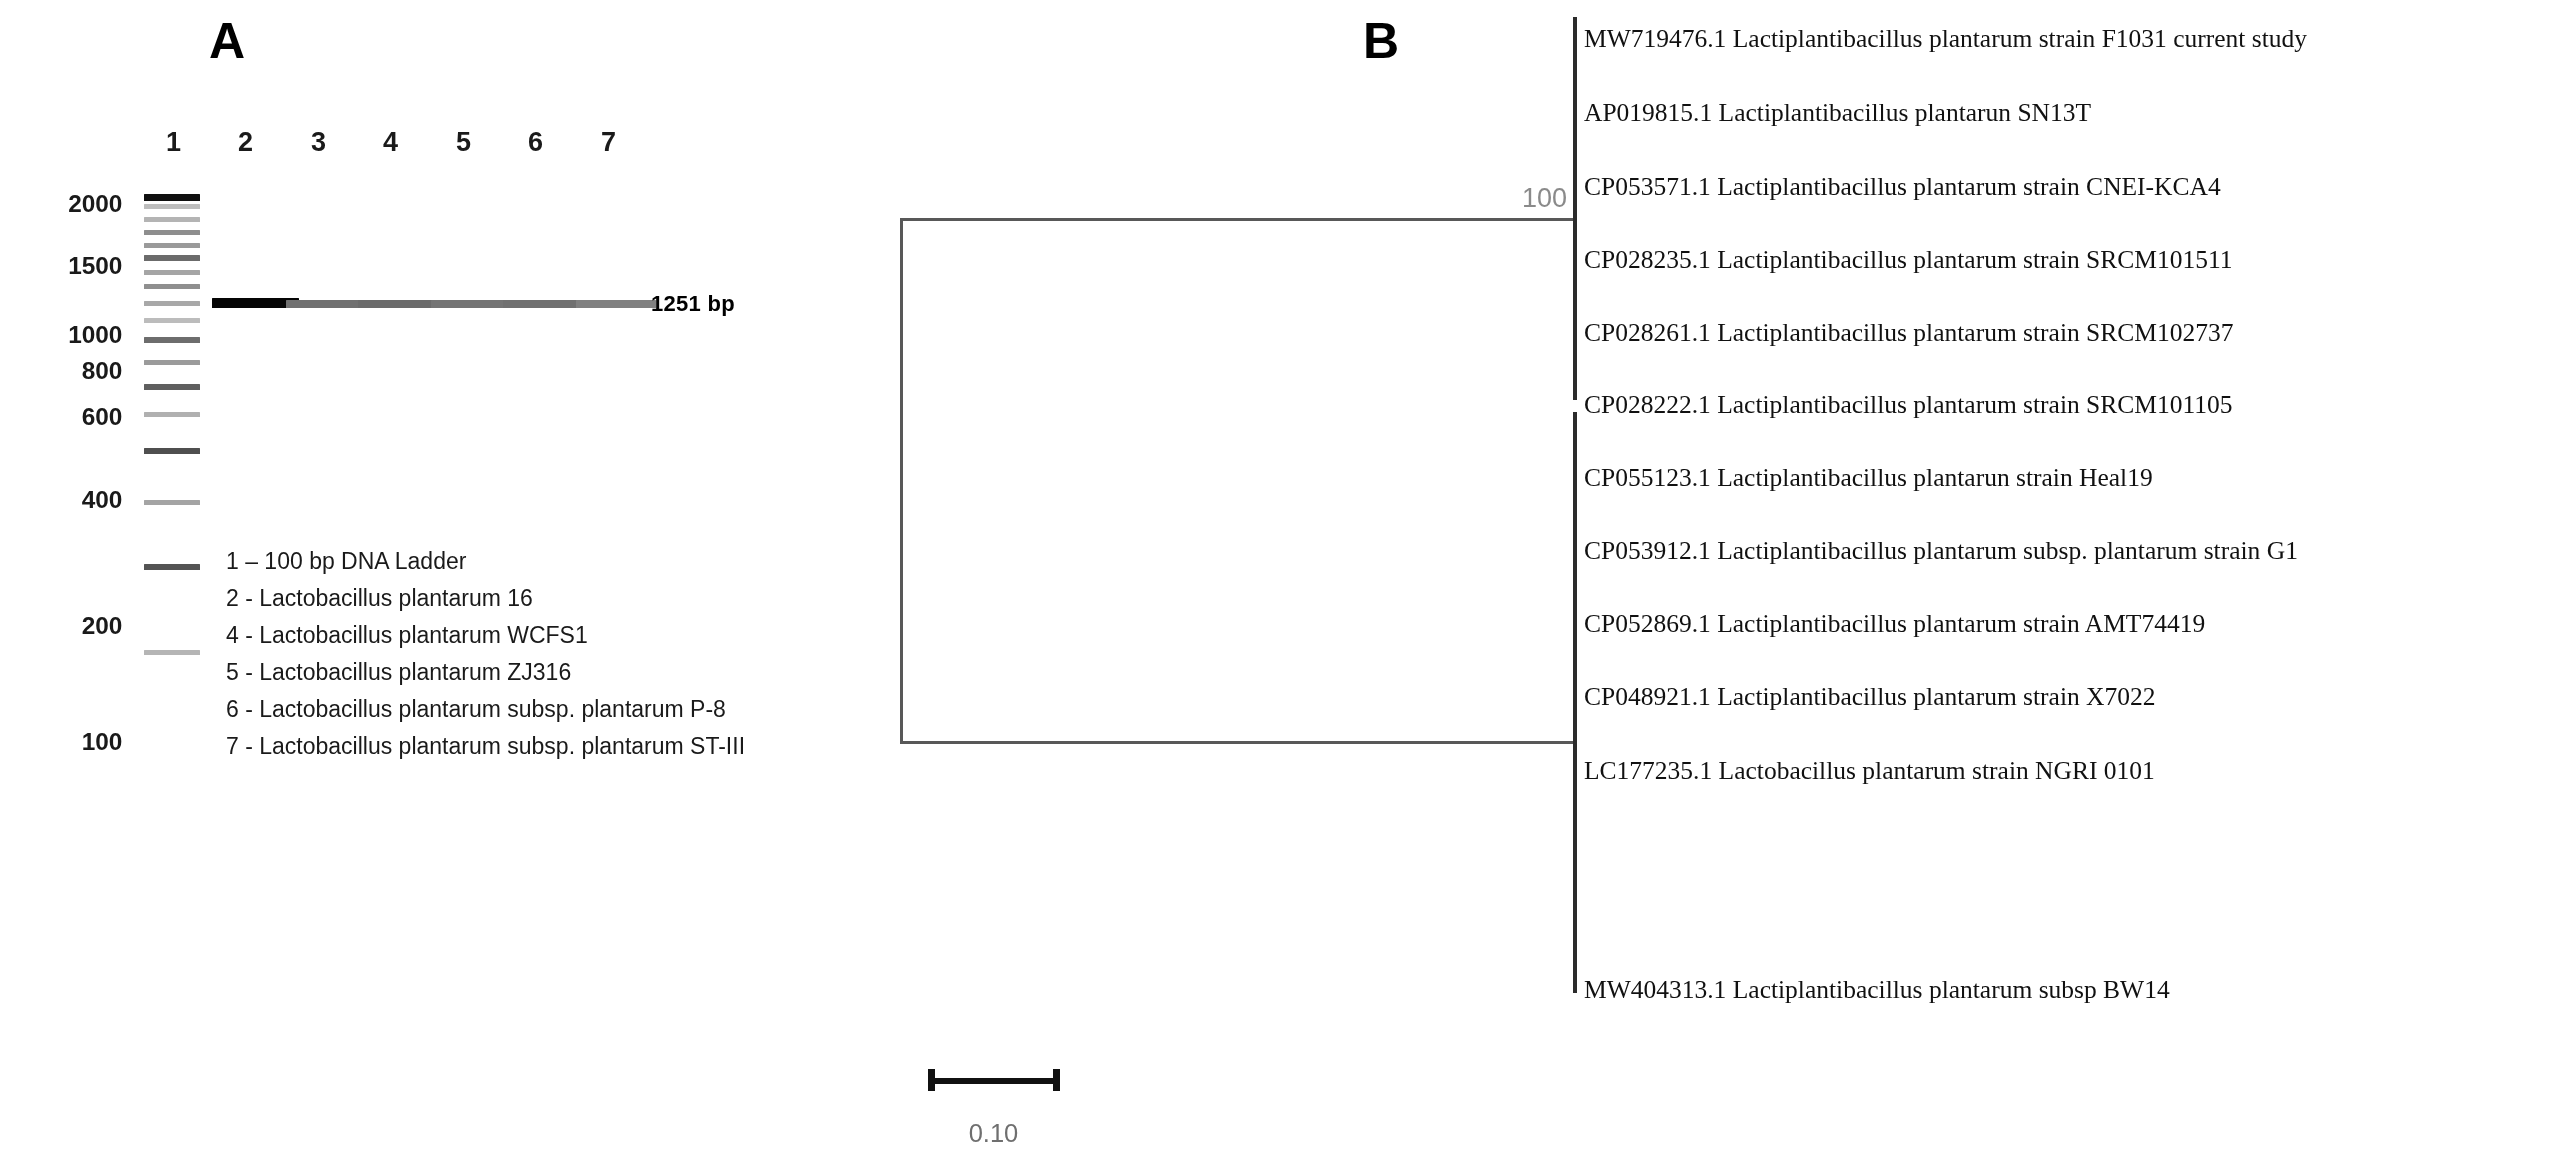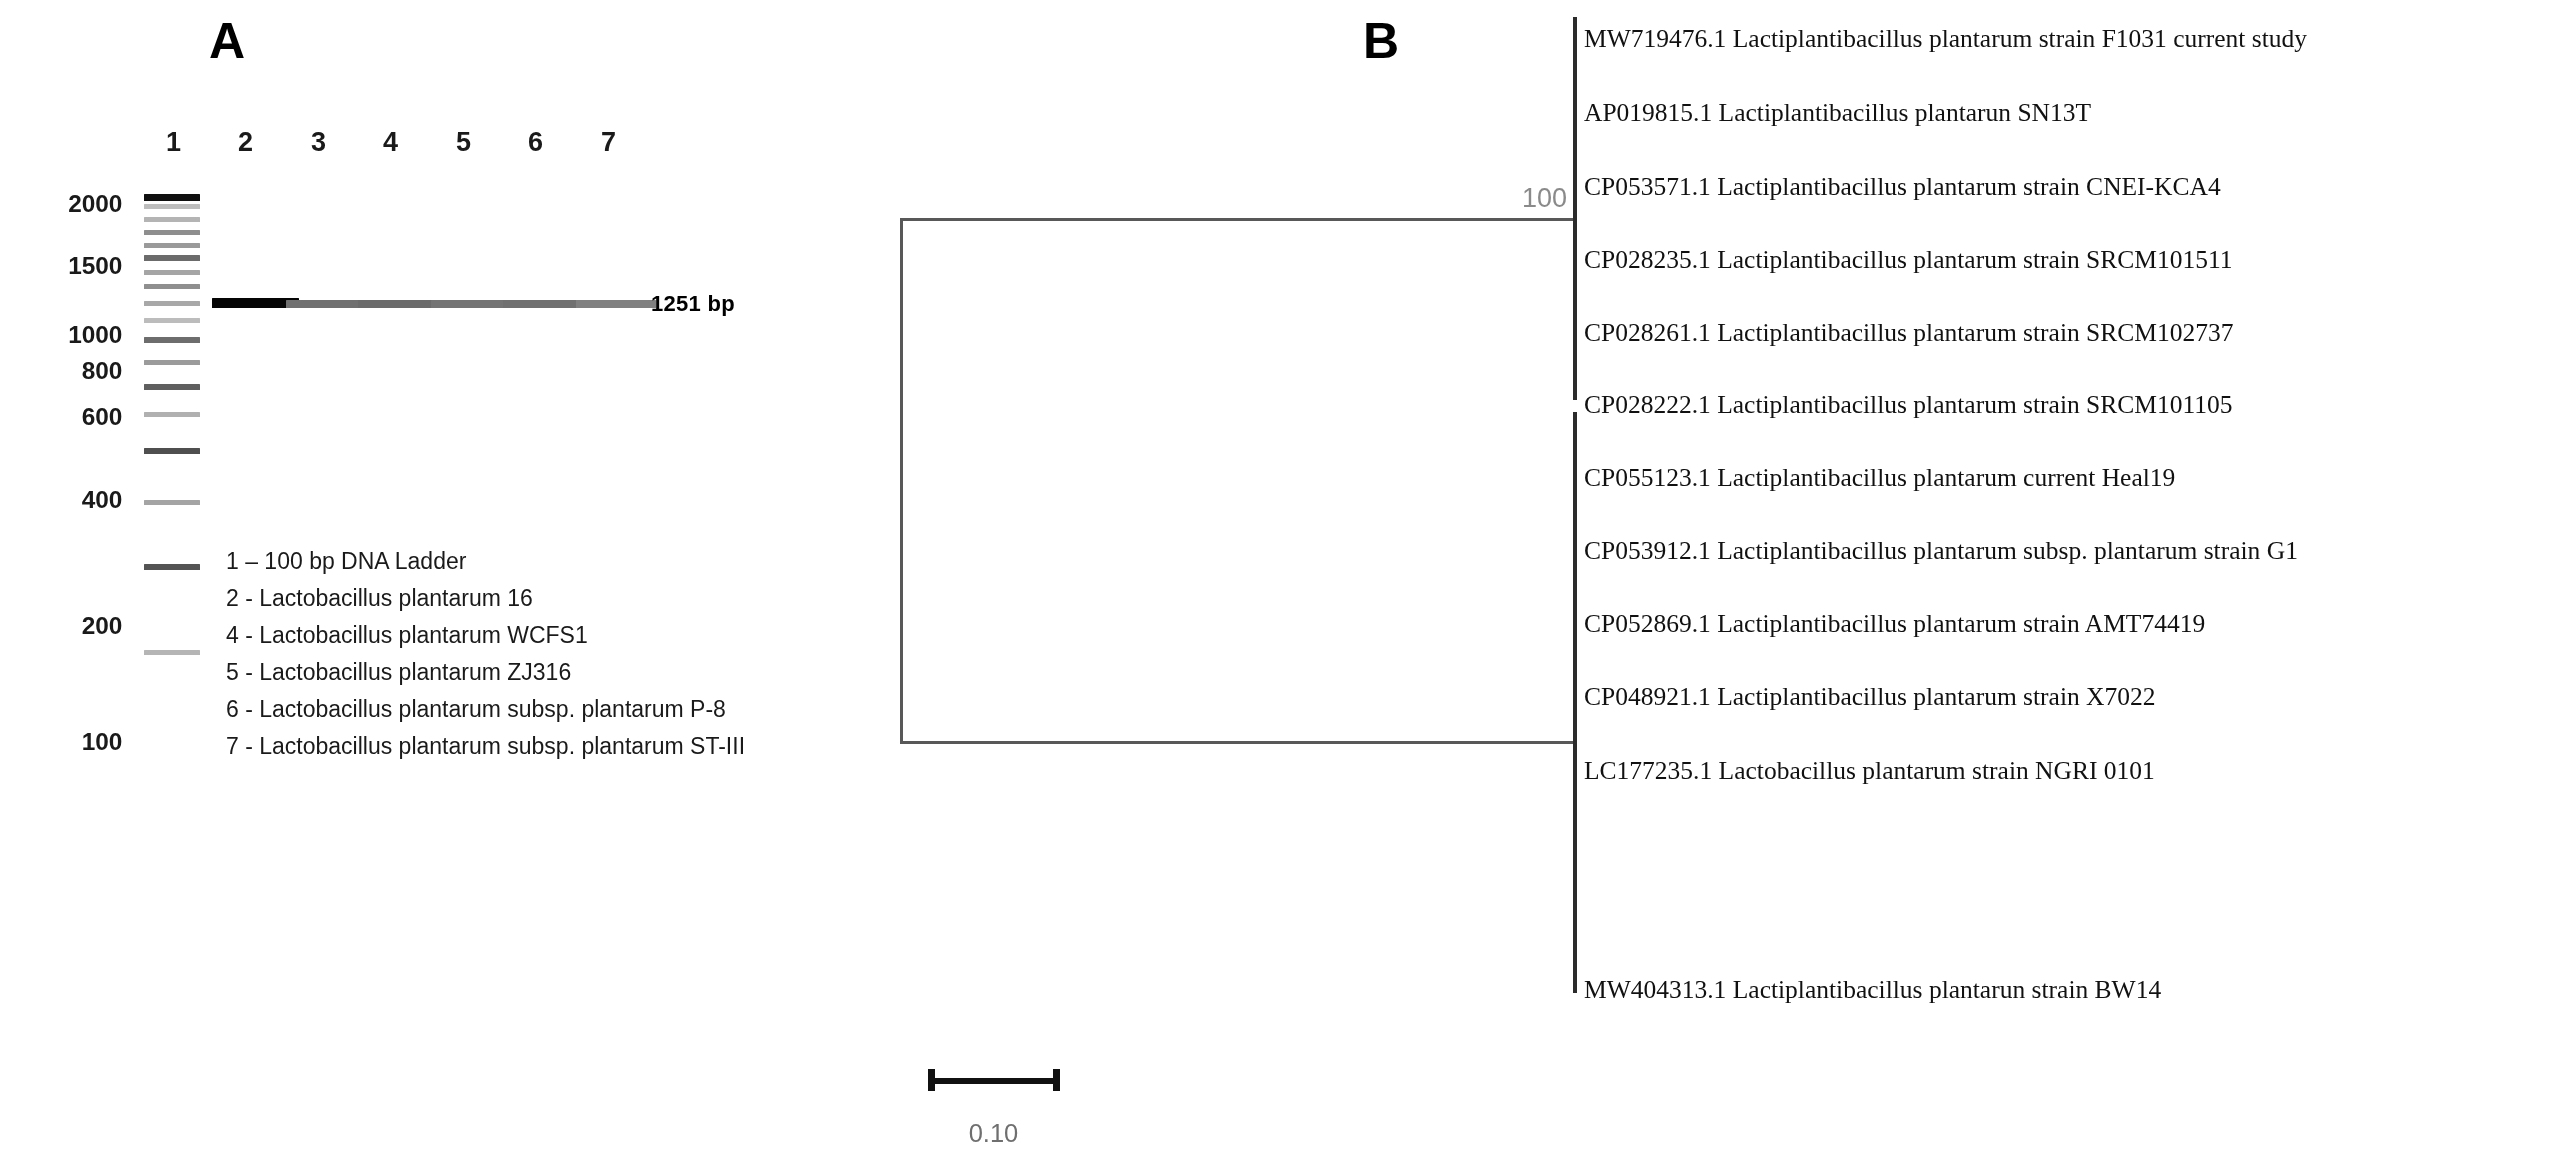--- a/index.html
+++ b/index.html
@@ -123,26 +123,26 @@
   <div class="tree-line dark" style="left:1573px;top:412px;width:3.5px;height:581px;"></div>
 
   <div class="boot" style="left:1497px;top:185px;">100</div>
 
   <div class="tip-label" style="left:1584px;top:26px;">MW719476.1 Lactiplantibacillus plantarum strain F1031 current study</div>
   <div class="tip-label" style="left:1584px;top:100px;">AP019815.1 Lactiplantibacillus plantarun SN13T</div>
   <div class="tip-label" style="left:1584px;top:174px;">CP053571.1 Lactiplantibacillus plantarum strain CNEI-KCA4</div>
   <div class="tip-label" style="left:1584px;top:247px;">CP028235.1 Lactiplantibacillus plantarum strain SRCM101511</div>
   <div class="tip-label" style="left:1584px;top:320px;">CP028261.1 Lactiplantibacillus plantarum strain SRCM102737</div>
   <div class="tip-label" style="left:1584px;top:392px;">CP028222.1 Lactiplantibacillus plantarum strain SRCM101105</div>
-  <div class="tip-label" style="left:1584px;top:465px;">CP055123.1 Lactiplantibacillus plantarum current Heal19</div>
+  <div class="tip-label" style="left:1584px;top:465px;">CP055123.1 Lactiplantibacillus plantarun strain Heal19</div>
   <div class="tip-label" style="left:1584px;top:538px;">CP053912.1 Lactiplantibacillus plantarum subsp. plantarum strain G1</div>
   <div class="tip-label" style="left:1584px;top:611px;">CP052869.1 Lactiplantibacillus plantarum strain AMT74419</div>
   <div class="tip-label" style="left:1584px;top:684px;">CP048921.1 Lactiplantibacillus plantarum strain X7022</div>
   <div class="tip-label" style="left:1584px;top:758px;">LC177235.1 Lactobacillus plantarum strain NGRI 0101</div>
-  <div class="tip-label" style="left:1584px;top:977px;">MW404313.1 Lactiplantibacillus plantarun strain BW14</div>
+  <div class="tip-label" style="left:1584px;top:977px;">MW404313.1 Lactiplantibacillus plantarum subsp BW14</div>
 
   <div class="scale-line" style="left:928px;top:1078px;width:132px;height:6.4px;"></div>
   <div class="scale-line" style="left:928px;top:1069px;width:7px;height:22px;"></div>
   <div class="scale-line" style="left:1053px;top:1069px;width:7px;height:22px;"></div>
   <div class="scale-text" style="left:924px;top:1121px;">0.10</div>
 
 </div>
 
 
 </body></html>

